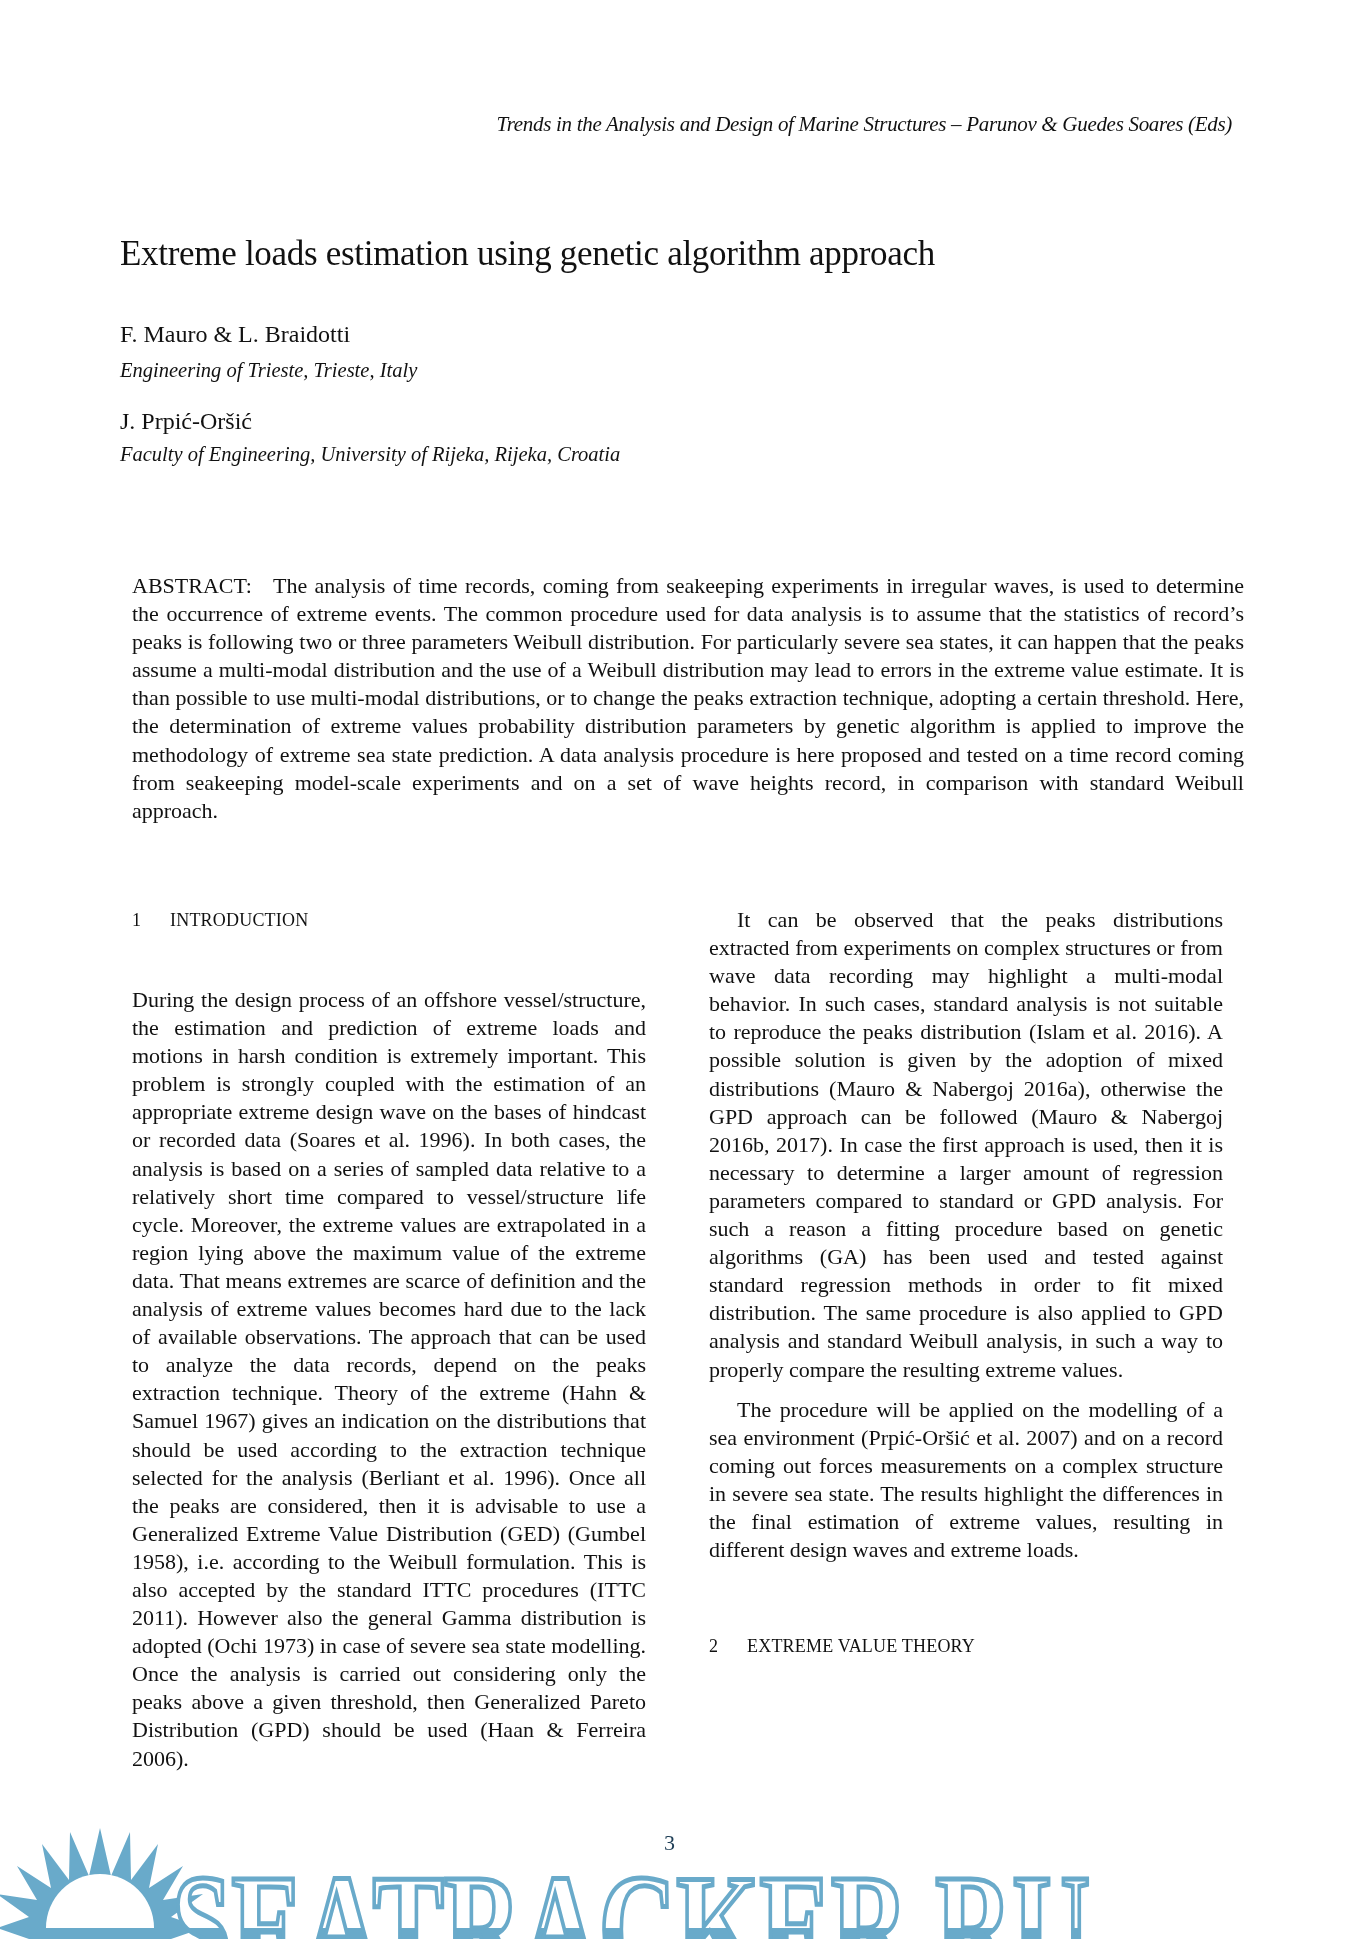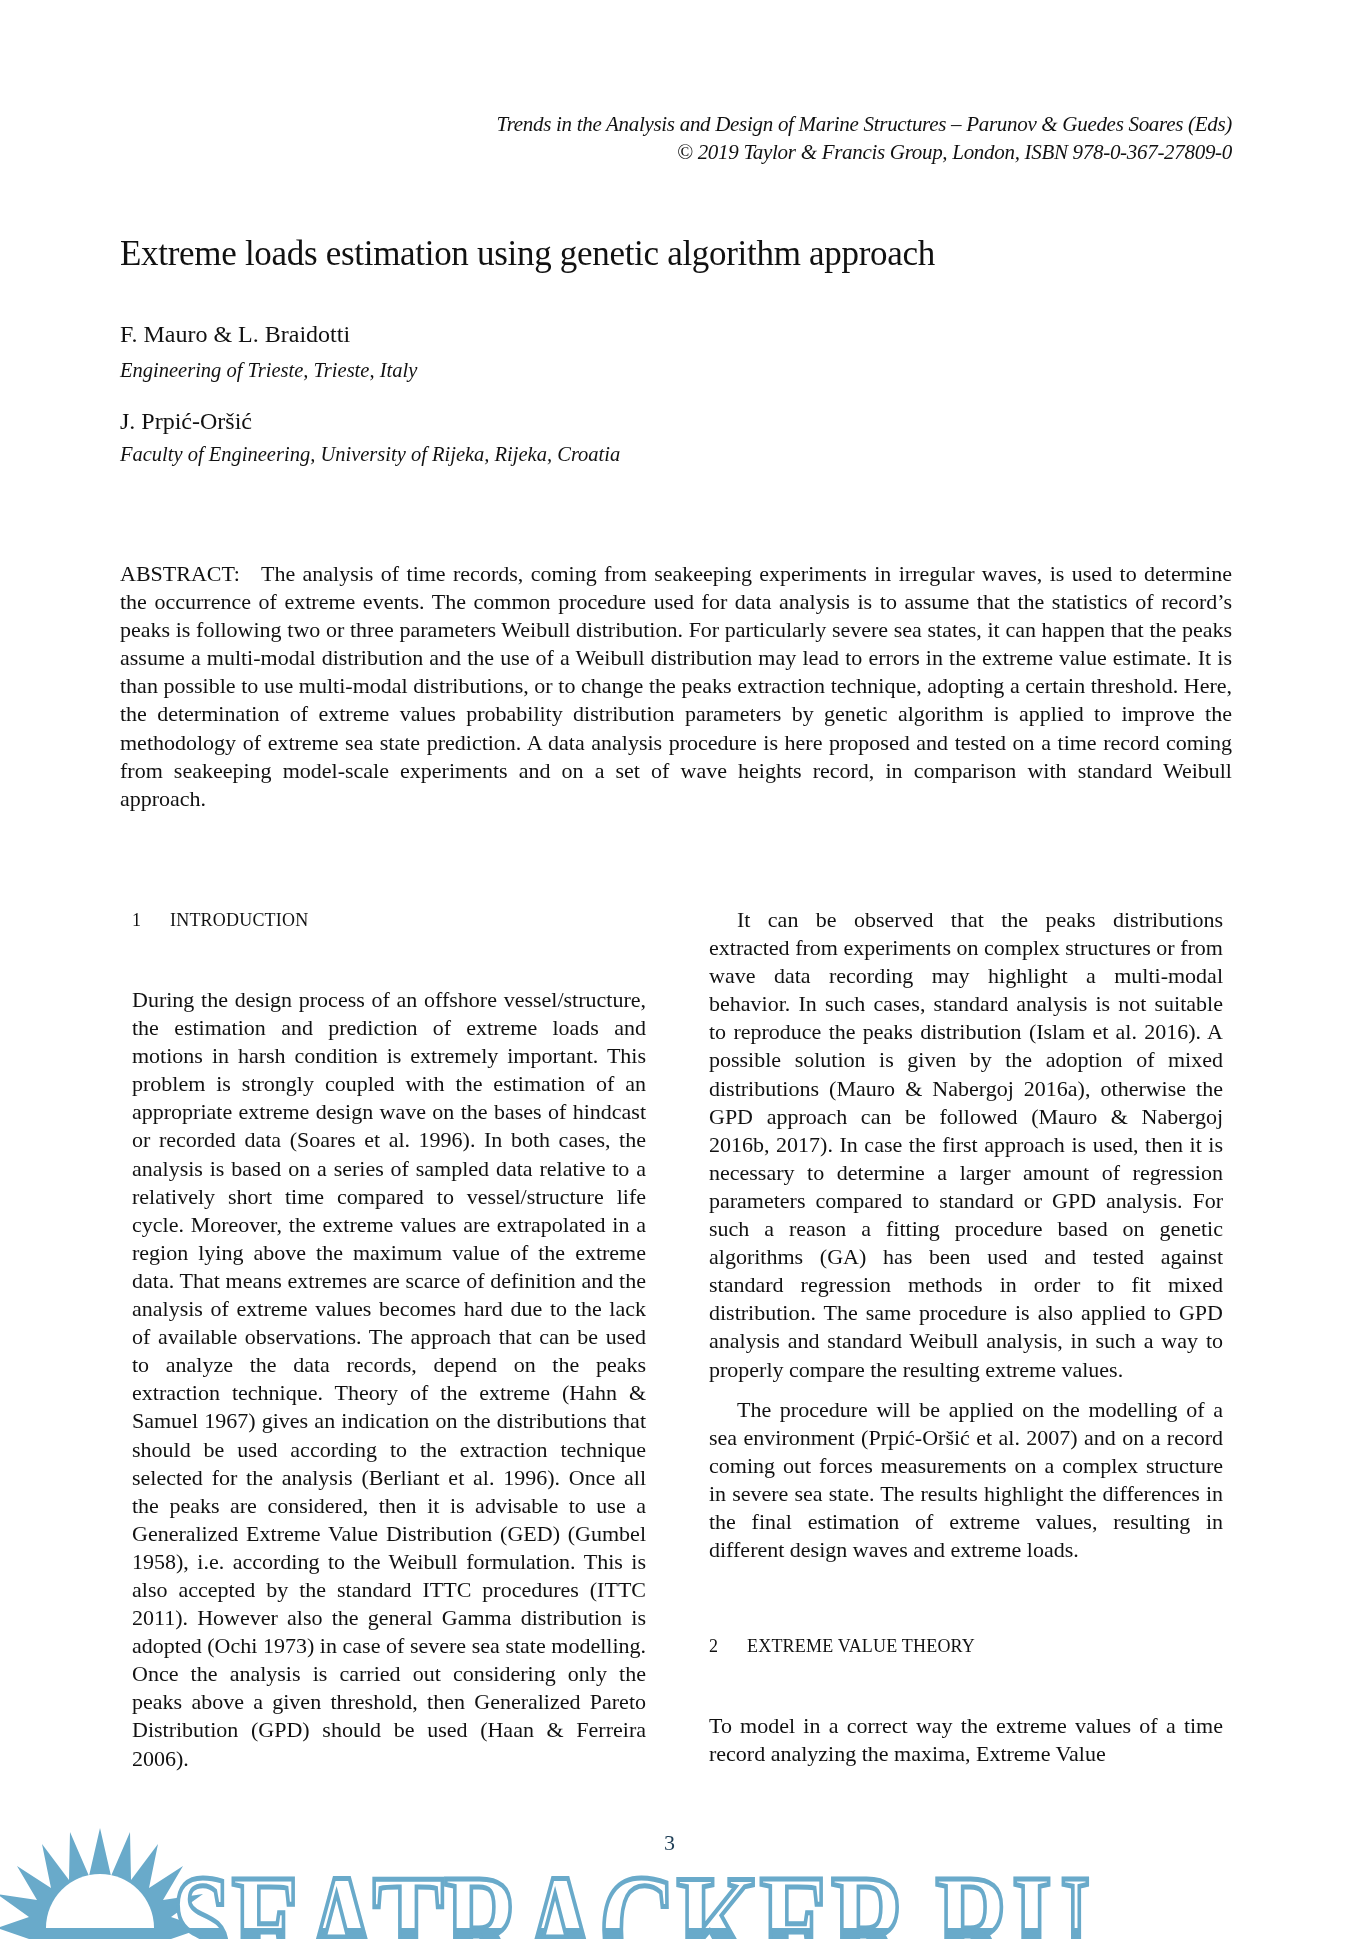--- a/index.html
+++ b/index.html
@@ -9,21 +9,21 @@
 
   .running-head { position: absolute; left: 120px; width: 1112px; top: 110px; text-align: right;
     font-style: italic; font-size: 21px; line-height: 28px; letter-spacing: -0.3px; }
 
   .title { position: absolute; left: 120px; top: 232px; font-size: 35px; line-height: 44px; font-weight: normal; margin: 0; letter-spacing: -0.3px; }
 
   .author { position: absolute; left: 120px; font-size: 24px; line-height: 30px; }
   .affil { position: absolute; left: 120px; font-size: 20.5px; line-height: 28px; font-style: italic; }
 
   .abstract { position: absolute; left: 120px; width: 1112px; top: 560px; font-size: 22px; line-height: 28.1px;
-    text-align: justify; margin: 0; }
+    text-align: justify; margin: 12px; }
   .abstract .label { margin-right: 14px; }
 
   .col { position: absolute; width: 538px; font-size: 22px; line-height: 28.1px; text-align: justify; }
   .col-left { left: 120px; top: 894px; }
   .col-right { left: 697px; top: 894px; }
   .col p { margin: 12px; }
   .col p.indent { text-indent: 28px; }
   .heading { font-size: 18px; line-height: 28px; margin: 12px; font-weight: normal; letter-spacing: 0.2px; }
   .heading .num { display: inline-block; width: 38px; }
   .gap-after-heading { height: 28px; }
@@ -31,21 +31,20 @@
 
   .page-number { position: absolute; left: 664px; top: 1830px; font-size: 22px; color: #1d3d55; z-index: 3; }
 
   .watermark { position: absolute; left: 0; top: 1820px; width: 1194px; height: 209px; z-index: 2; pointer-events: none; }
 </style>
 </head>
 <body>
 
 <div class="running-head sans">
   <div>Trends in the Analysis and Design of Marine Structures – Parunov &amp; Guedes Soares (Eds)</div>
-  <div>© 2019 Taylor &amp; Francis Group, London, ISBN 978-0-367-27809-0</div>
 </div>
 
 <h1 class="title serif">Extreme loads estimation using genetic algorithm approach</h1>
 
 <div class="author serif" style="top:319px;">F. Mauro &amp; L. Braidotti</div>
 <div class="affil serif" style="top:356px;">Engineering of Trieste, Trieste, Italy</div>
 <div class="author serif" style="top:406px;">J. Prpić-Oršić</div>
 <div class="affil serif" style="top:440px;">Faculty of Engineering, University of Rijeka, Rijeka, Croatia</div>
 
 <p class="abstract serif"><span class="label">ABSTRACT:</span> <span>The analysis of time records, coming from seakeeping experiments in irregular waves, is used to determine the occurrence of extreme events. The common procedure used for data analysis is to assume that the statistics of record’s peaks is following two or three parameters Weibull distribution. For particularly severe sea states, it can happen that the peaks assume a multi-modal distribution and the use of a Weibull distribution may lead to errors in the extreme value estimate. It is than possible to use multi-modal distributions, or to change the peaks extraction technique, adopting a certain threshold. Here, the determination of extreme values probability distribution parameters by genetic algorithm is applied to improve the methodology of extreme sea state prediction. A data analysis procedure is here proposed and tested on a time record coming from seakeeping model-scale experiments and on a set of wave heights record, in comparison with standard Weibull approach.</span></p>
@@ -55,21 +54,20 @@
   <div class="gap-after-heading"></div>
   <p>During the design process of an offshore vessel/structure, the estimation and prediction of extreme loads and motions in harsh condition is extremely important. This problem is strongly coupled with the estimation of an appropriate extreme design wave on the bases of hindcast or recorded data (Soares et al. 1996). In both cases, the analysis is based on a series of sampled data relative to a relatively short time compared to vessel/structure life cycle. Moreover, the extreme values are extrapolated in a region lying above the maximum value of the extreme data. That means extremes are scarce of definition and the analysis of extreme values becomes hard due to the lack of available observations. The approach that can be used to analyze the data records, depend on the peaks extraction technique. Theory of the extreme (Hahn &amp; Samuel 1967) gives an indication on the distributions that should be used according to the extraction technique selected for the analysis (Berliant et al. 1996). Once all the peaks are considered, then it is advisable to use a Generalized Extreme Value Distribution (GED) (Gumbel 1958), i.e. according to the Weibull formulation. This is also accepted by the standard ITTC procedures (ITTC 2011). However also the general Gamma distribution is adopted (Ochi 1973) in case of severe sea state modelling. Once the analysis is carried out considering only the peaks above a given threshold, then Generalized Pareto Distribution (GPD) should be used (Haan &amp; Ferreira 2006).</p>
 </div>
 
 <div class="col col-right serif">
   <p class="indent">It can be observed that the peaks distributions extracted from experiments on complex structures or from wave data recording may highlight a multi-modal behavior. In such cases, standard analysis is not suitable to reproduce the peaks distribution (Islam et al. 2016). A possible solution is given by the adoption of mixed distributions (Mauro &amp; Nabergoj 2016a), otherwise the GPD approach can be followed (Mauro &amp; Nabergoj 2016b, 2017). In case the first approach is used, then it is necessary to determine a larger amount of regression parameters compared to standard or GPD analysis. For such a reason a fitting procedure based on genetic algorithms (GA) has been used and tested against standard regression methods in order to fit mixed distribution. The same procedure is also applied to GPD analysis and standard Weibull analysis, in such a way to properly compare the resulting extreme values.</p>
   <p class="indent">The procedure will be applied on the modelling of a sea environment (Prpić-Oršić et al. 2007) and on a record coming out forces measurements on a complex structure in severe sea state. The results highlight the differences in the final estimation of extreme values, resulting in different design waves and extreme loads.</p>
   <div class="gap-before-heading"></div>
   <h2 class="heading"><span class="num">2</span><span>EXTREME VALUE THEORY</span></h2>
   <div class="gap-after-heading"></div>
-  <p>To model in a correct way the extreme values of a time record analyzing the maxima, Extreme Value</p>
 </div>
 
 <div class="page-number serif">3</div>
 
 <div class="watermark">
   <svg width="1370" height="209" viewBox="0 0 1370 209" xmlns="http://www.w3.org/2000/svg">
     <defs>
       <clipPath id="topHalf">
           <rect x="0" y="0" width="1370" height="108"></rect>
         </clipPath>

